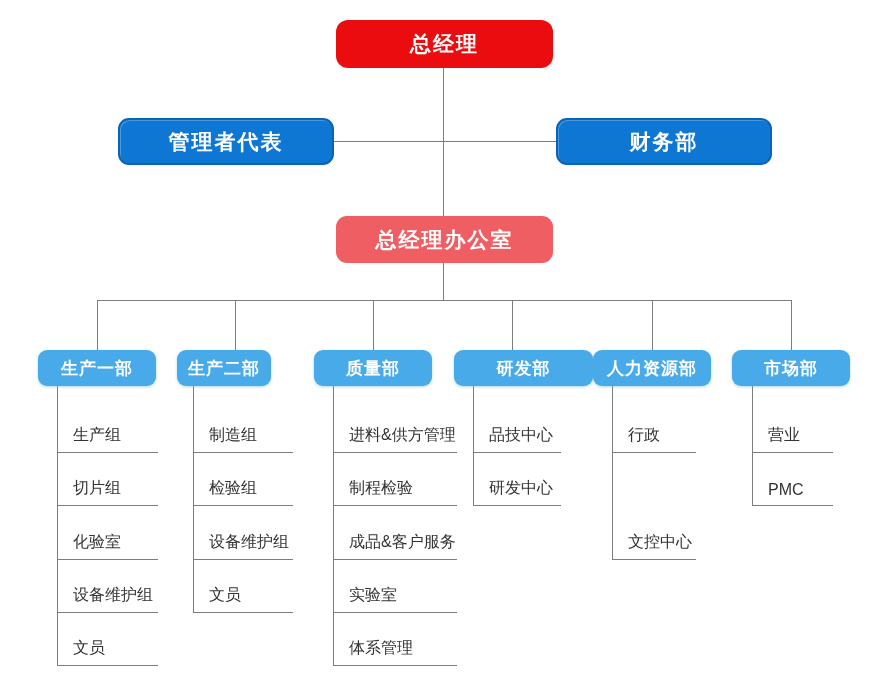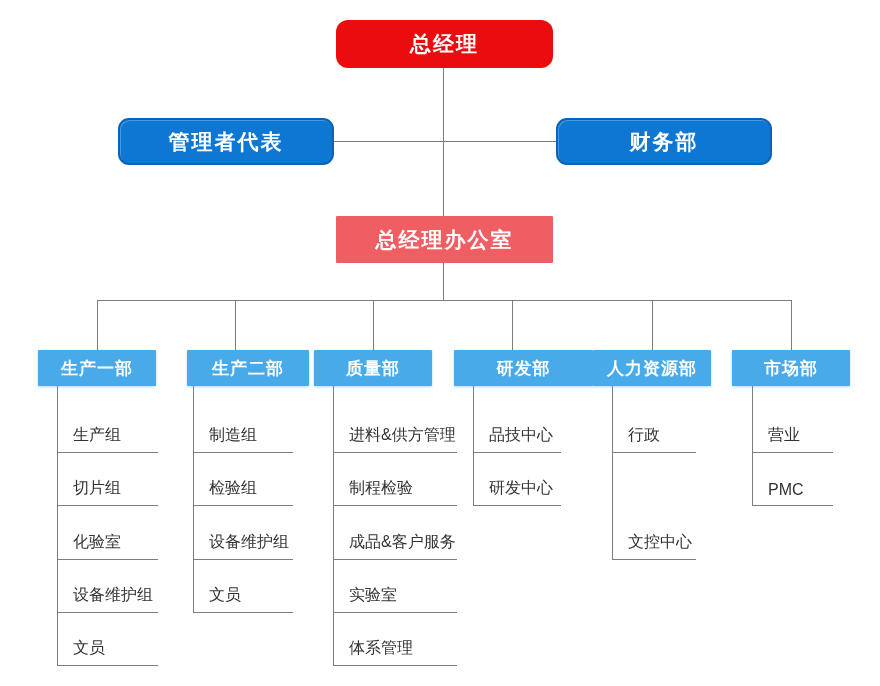--- a/index.html
+++ b/index.html
@@ -19,25 +19,25 @@
     border-radius:12px;font-size:21px;letter-spacing:2px;
   }
   .box.lvl2{
     top:118px;width:216px;height:47px;background:var(--level2-bg,#0e77d4);
     border:2px solid var(--level2-border,#0a63b5);border-radius:11px;
     font-size:21px;letter-spacing:2px;
     box-shadow:inset 1px 1px 0 rgba(255,255,255,.25);
   }
   .box.office{
     left:336px;top:216px;width:217px;height:47px;background:var(--office-bg,#ee5e63);
-    border-radius:1px;font-size:21px;letter-spacing:2px;
+    border-radius:11px;font-size:21px;letter-spacing:2px;
   }
   .box.dept{
     top:350px;height:36px;background:var(--dept-bg,#49aae9);
-    border-radius:1px;font-size:17px;letter-spacing:1px;
+    border-radius:9px;font-size:17px;letter-spacing:1px;
     box-shadow:0 1px 3px rgba(73,170,233,.45);
   }
   .item{
     position:absolute;height:36px;box-sizing:border-box;
     border-bottom:1px solid var(--line,#7d7d7d);
     display:flex;align-items:flex-end;padding:0 0 6px 16px;
     color:var(--text,#333333);font-size:16px;font-weight:500;white-space:nowrap;
   }
 </style>
 </head>
@@ -62,21 +62,21 @@
   <div class="line v" style="left:473px;top:386px;height:120px"></div>
   <div class="line v" style="left:612px;top:386px;height:174px"></div>
   <div class="line v" style="left:752px;top:386px;height:120px"></div>
 
   <div class="box root">总经理</div>
   <div class="box lvl2" style="left:118px">管理者代表</div>
   <div class="box lvl2" style="left:556px">财务部</div>
   <div class="box office">总经理办公室</div>
 
   <div class="box dept" style="left:38px;width:118px">生产一部</div>
-  <div class="box dept" style="left:187px;width:122px">生产二部</div>
+  <div class="box dept" style="left:177px;width:94px">生产二部</div>
   <div class="box dept" style="left:314px;width:118px">质量部</div>
   <div class="box dept" style="left:454px;width:139px">研发部</div>
   <div class="box dept" style="left:593px;width:118px">人力资源部</div>
   <div class="box dept" style="left:732px;width:118px">市场部</div>
 
   <div class="item" style="left:57px;top:417px;width:101px">生产组</div>
   <div class="item" style="left:57px;top:470px;width:101px">切片组</div>
   <div class="item" style="left:57px;top:524px;width:101px">化验室</div>
   <div class="item" style="left:57px;top:577px;width:101px">设备维护组</div>
   <div class="item" style="left:57px;top:630px;width:101px">文员</div>

